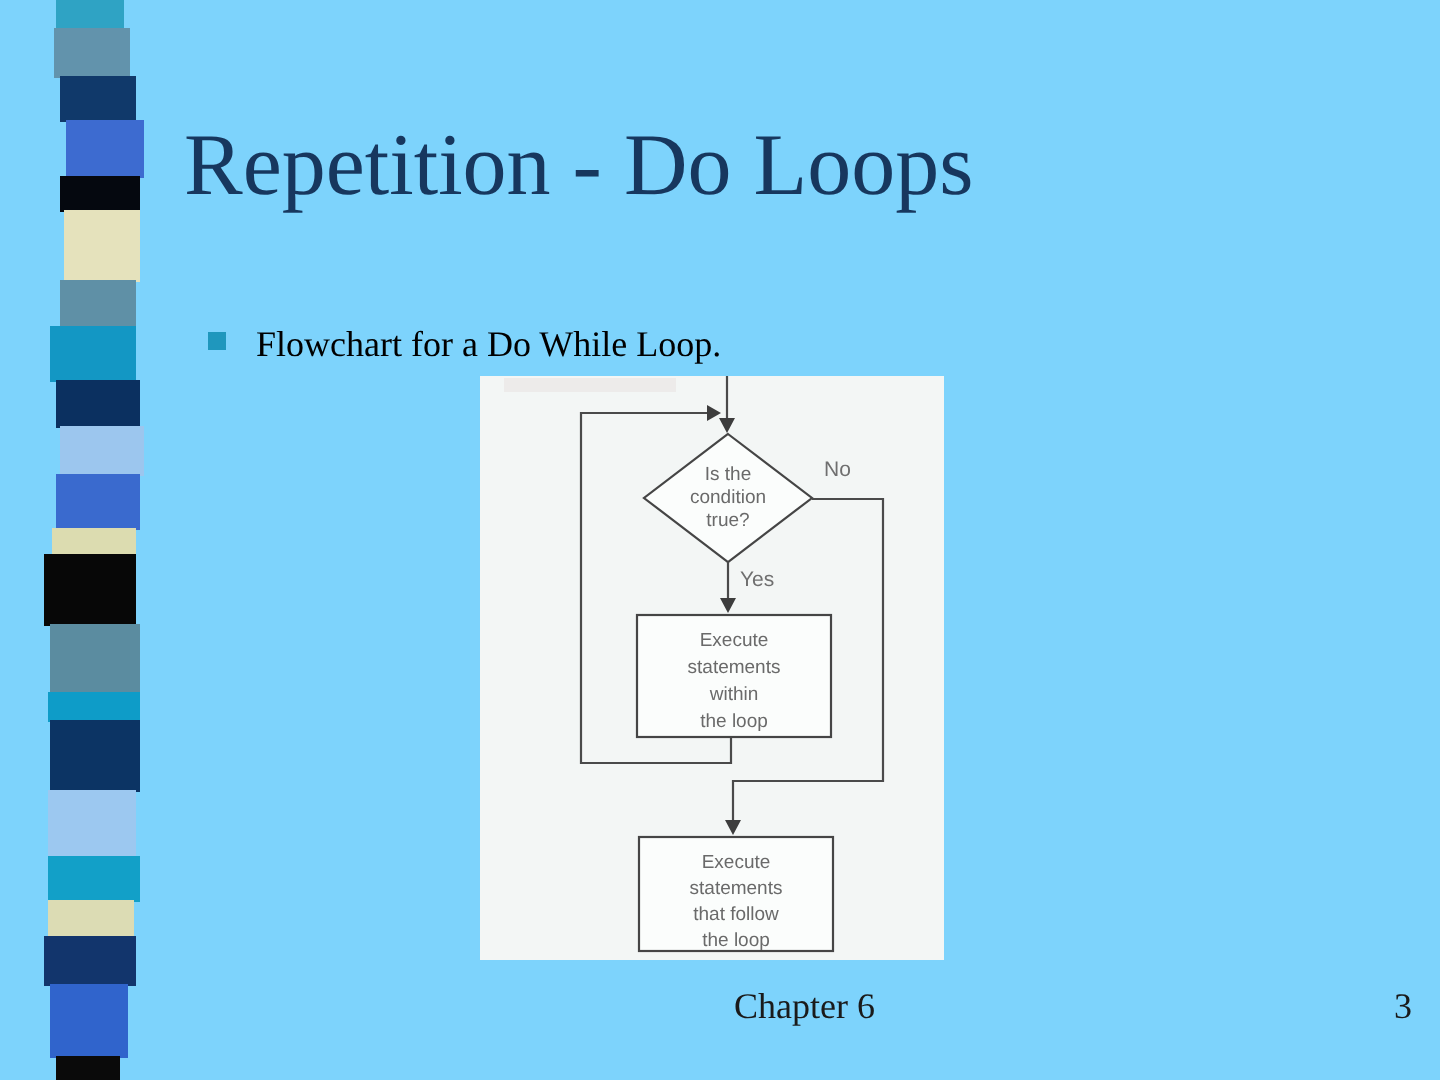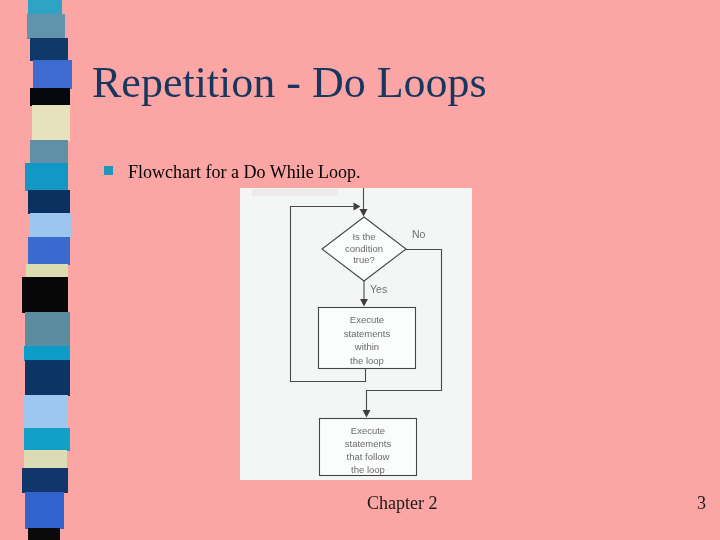--- a/index.html
+++ b/index.html
@@ -1,19 +1,19 @@
 <!DOCTYPE html>
 <html><head>
 <meta charset="utf-8">
 <style>
   * { margin:0; padding:0; box-sizing:border-box; }
   html,body { background:#ffffff; }
   .slide {
     position:relative; width:720px; height:540px;
-    background:#fca5a5; overflow:hidden;
+    background:#7dd3fc; overflow:hidden;
     font-family:"Liberation Serif", serif;
   }
   
   .decor-strip { position:absolute; left:0; top:0; width:95px; height:540px; }
   .decor-strip .seg { position:absolute; }
   
   .page-title {
     position:absolute; left:92px; top:61px;
     font-size:44px; line-height:1.0; color:#17375E;
     white-space:nowrap; letter-spacing:0px;
@@ -124,16 +124,16 @@
       <text class="fc-text" x="127" y="175.5" text-anchor="middle">the loop</text>
 
       <rect class="fc-shape" x="79.5" y="230.5" width="97" height="57"></rect>
       <text class="fc-text" x="128" y="246" text-anchor="middle">Execute</text>
       <text class="fc-text" x="128" y="259" text-anchor="middle">statements</text>
       <text class="fc-text" x="128" y="272" text-anchor="middle">that follow</text>
       <text class="fc-text" x="128" y="285" text-anchor="middle">the loop</text>
     </svg>
   </div>
 
-  <div class="chapter-footer">Chapter 2</div>
+  <div class="chapter-footer">Chapter 6</div>
   <div class="page-number">3</div>
 
 </div>
 
 </body></html>

